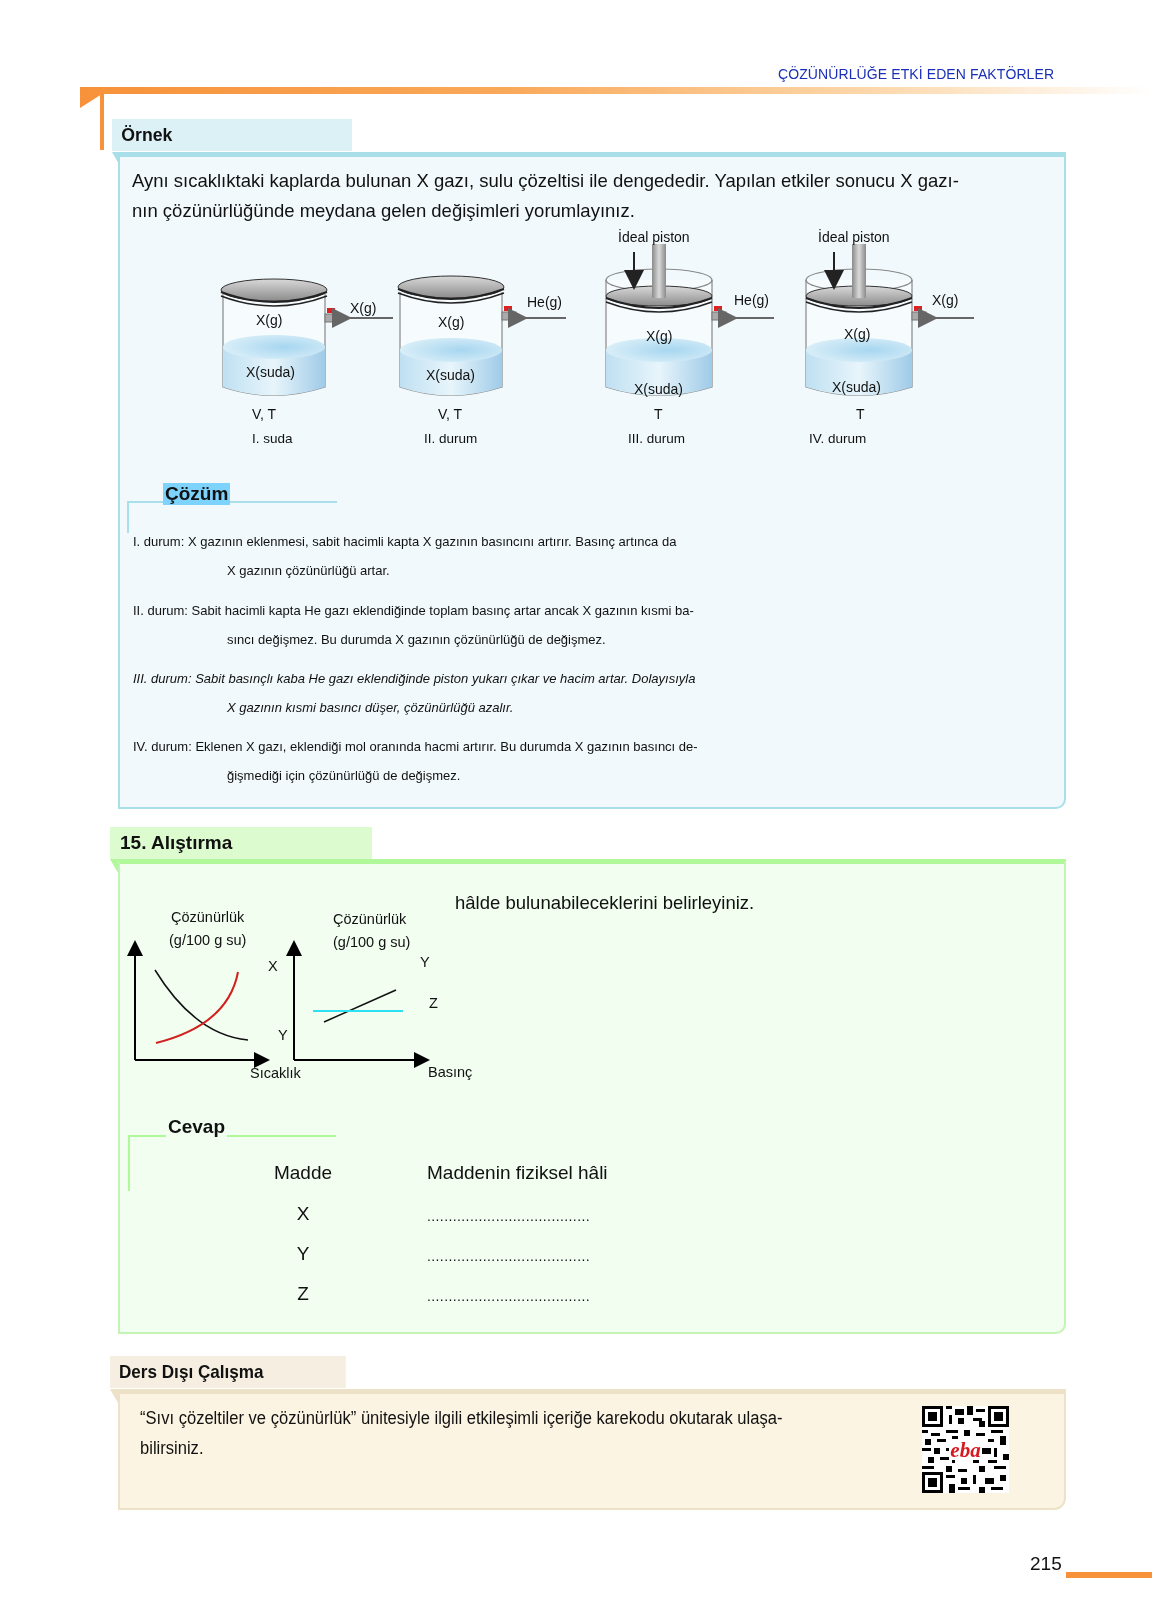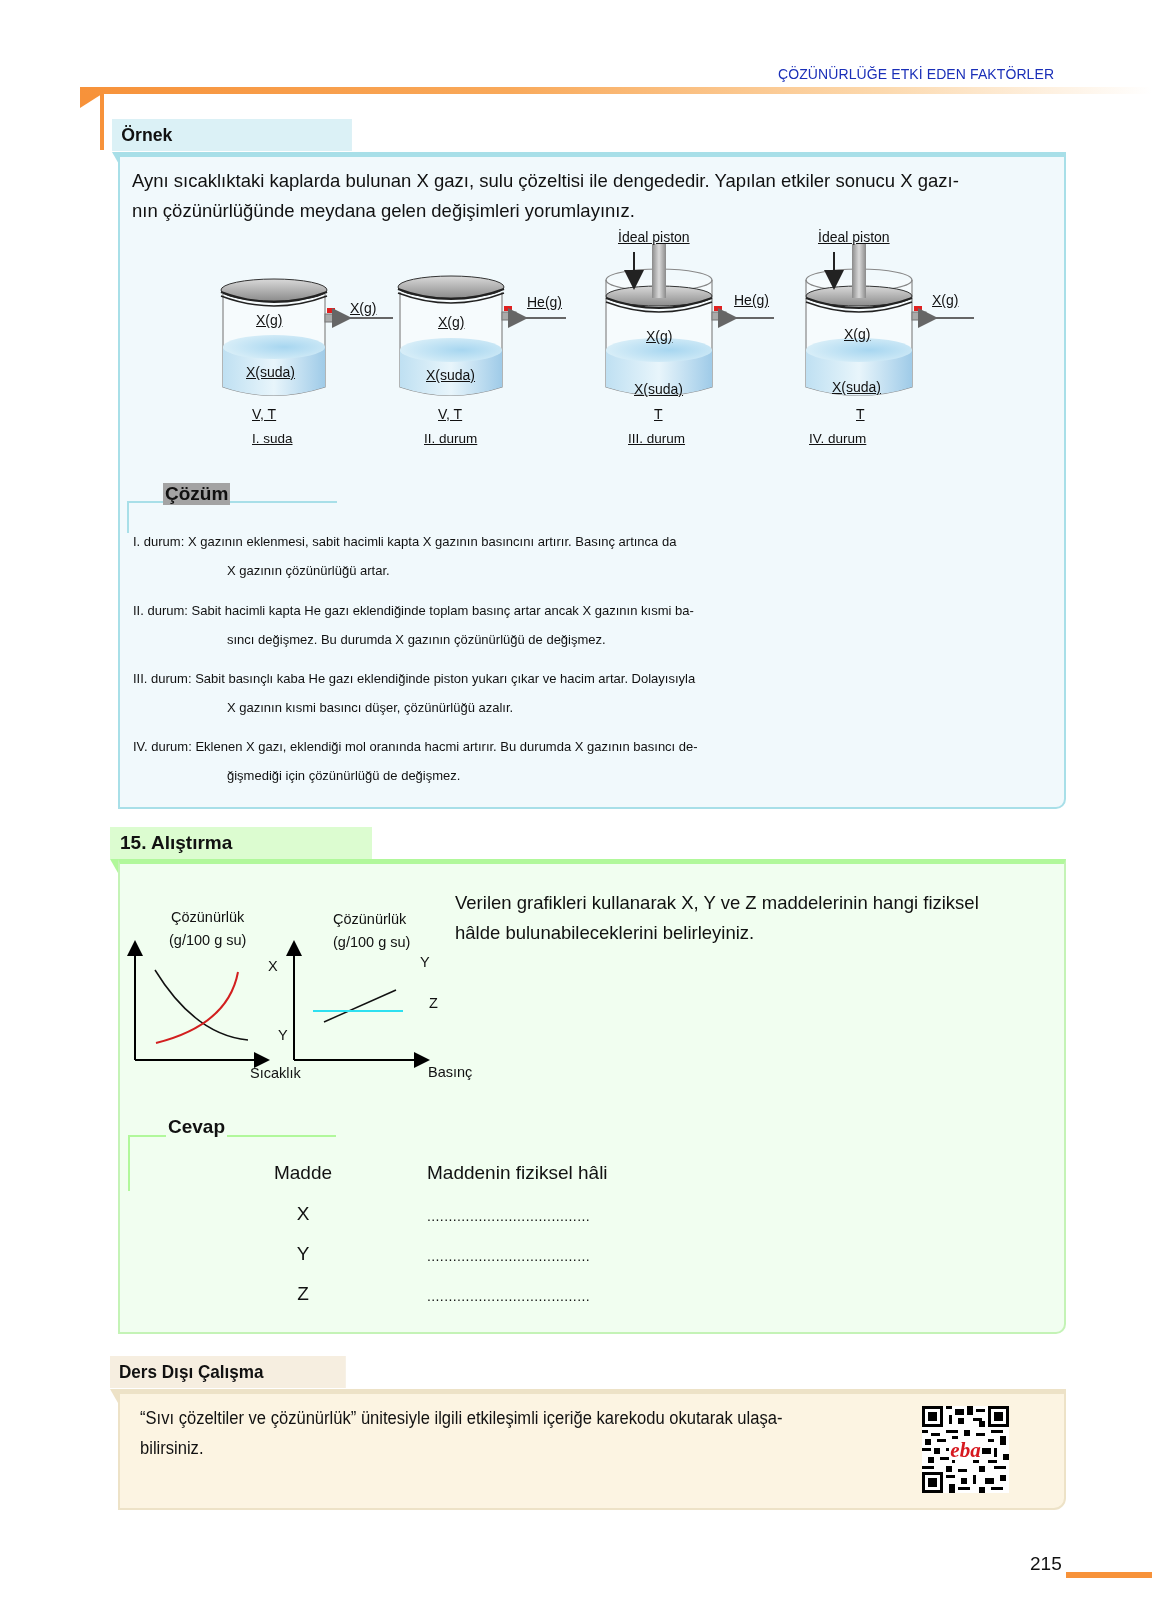--- a/index.html
+++ b/index.html
@@ -23,27 +23,27 @@
   .tab-ders { left: 110px; top: 1356px; width: 252px; background: #f6eee0; }
 
   
   .box-ornek { left: 118px; top: 152px; width: 944px; height: 650px; background: #f1f9fc;
     border: 2px solid #a8dfe8; border-top: 5px solid #a8dfe8; border-radius: 0 0 10px 0; }
   .ornek-notch { left: 112px; top: 152px; width: 0; height: 0; border-top: 14px solid #a8dfe8; border-left: 8px solid transparent; }
   .ornek-text { left: 132px; top: 166px; width: 920px; font-size: 18.5px; line-height: 30px; }
 
   
   .diagram { left: 218px; top: 232px; width: 800px; height: 230px; }
-  .diag-label { position: absolute; font-size: 14px; white-space: nowrap; text-decoration: underline; }
+  .diag-label { position: absolute; font-size: 14px; white-space: nowrap; }
 
   
   .sub-head { font-weight: bold; font-size: 19px; }
   .cozum-line-h { left: 127px; top: 501px; width: 210px; height: 2px; background: #a8dfe8; }
   .cozum-line-v { left: 127px; top: 501px; width: 2px; height: 32px; background: #a8dfe8; }
-  .cozum-title { left: 163px; top: 483px; background: #a3a3a3; padding: 0 2px; }
+  .cozum-title { left: 163px; top: 483px; background: #7dd3fc; padding: 0 2px; }
   .solution { left: 133px; width: 920px; font-size: 13px; line-height: 29px; }
   .indent { padding-left: 94px; }
 
   
   .box-alistirma { left: 118px; top: 859px; width: 944px; height: 468px; background: #f1fef0;
     border: 2px solid #c4f3b6; border-top: 5px solid #b1f89b; border-radius: 0 0 10px 0; }
   .alistirma-notch { left: 110px; top: 859px; width: 0; height: 0; border-top: 14px solid #b1f89b; border-left: 8px solid transparent; }
   .ex-question { left: 455px; top: 888px; width: 590px; font-size: 18.5px; line-height: 30px; }
   .graph-text { position: absolute; font-size: 14.5px; white-space: nowrap; margin-left: 24px; }
 
@@ -202,35 +202,34 @@
 <div class="abs sub-head cozum-title">Çözüm</div>
 
 <div class="abs solution" style="top:527px;">
   <div><span>I. durum:</span> <span>X gazının eklenmesi, sabit hacimli kapta X gazının basıncını artırır. Basınç artınca da</span></div>
   <div class="indent">X gazının çözünürlüğü artar.</div>
 </div>
 <div class="abs solution" style="top:596px;">
   <div><span>II. durum:</span> <span>Sabit hacimli kapta He gazı eklendiğinde toplam basınç artar ancak X gazının kısmi ba-</span></div>
   <div class="indent">sıncı değişmez. Bu durumda X gazının çözünürlüğü de değişmez.</div>
 </div>
-<div class="abs solution" style="top:664px;">
+<div class="abs solution" style="top:664px;font-style:italic;">
   <div><span>III. durum:</span> <span>Sabit basınçlı kaba He gazı eklendiğinde piston yukarı çıkar ve hacim artar. Dolayısıyla</span></div>
   <div class="indent">X gazının kısmi basıncı düşer, çözünürlüğü azalır.</div>
 </div>
 <div class="abs solution" style="top:732px;">
   <div><span>IV. durum:</span> <span>Eklenen X gazı, eklendiği mol oranında hacmi artırır. Bu durumda X gazının basıncı de-</span></div>
   <div class="indent">ğişmediği için çözünürlüğü de değişmez.</div>
 </div>
 
 <div class="abs box-alistirma"></div>
 <div class="abs alistirma-notch"></div>
 <div class="abs tab tab-alistirma">15.  Alıştırma</div>
 
 <div class="abs ex-question">
-  <div>Verilen grafikleri kullanarak X, Y ve Z maddelerinin hangi fiziksel</div>
   <div>hâlde bulunabileceklerini belirleyiniz.</div>
 </div>
 
 <svg class="abs" style="left:120px;top:940px;" width="340" height="130" viewBox="0 0 340 130">
   <defs>
     <marker id="ax" markerWidth="8" markerHeight="8" refX="4" refY="4" orient="auto">
       <path d="M0,0 L8,4 L0,8 z" fill="#000"></path>
     </marker>
   </defs>
 

